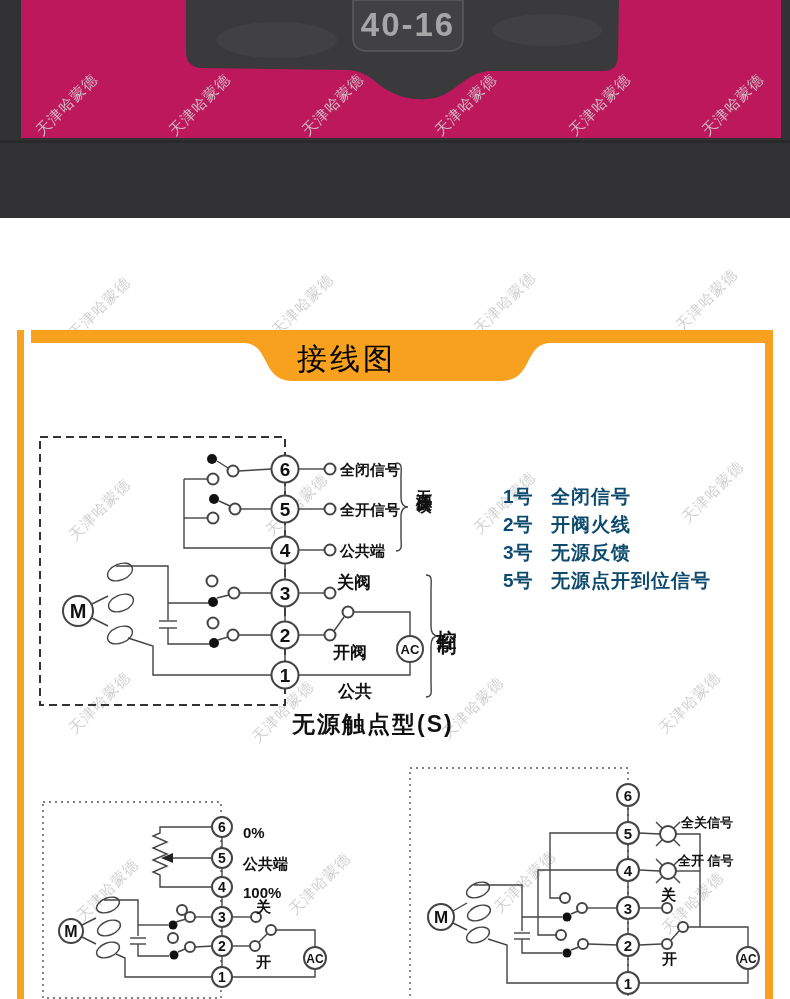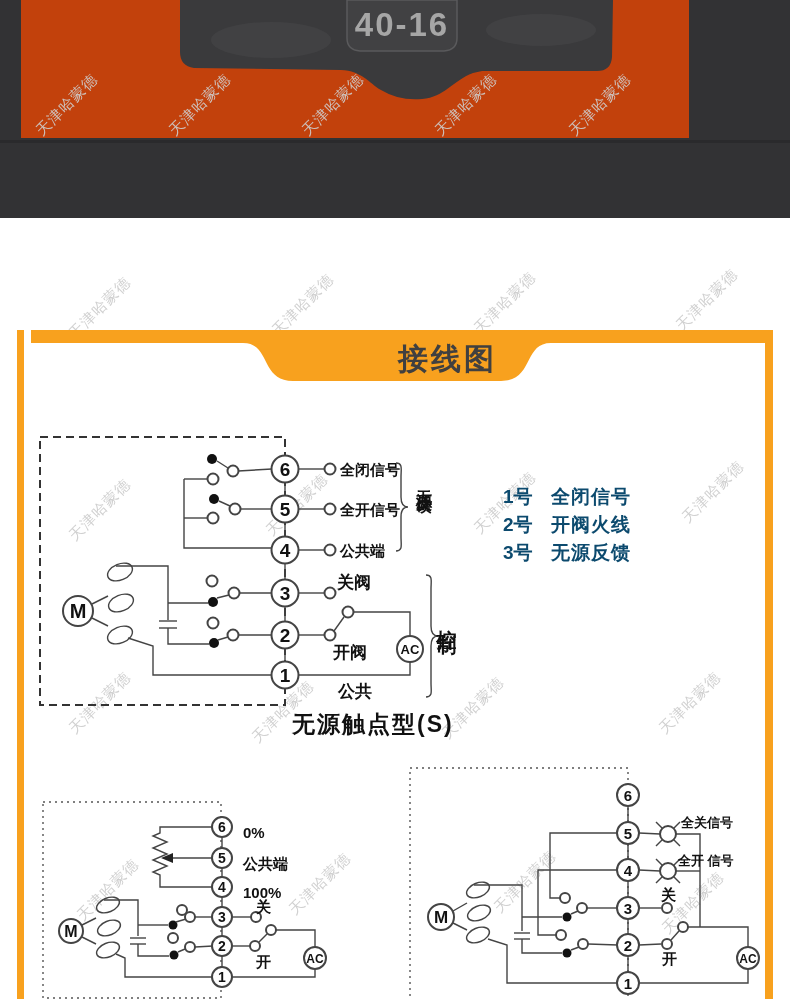--- a/index.html
+++ b/index.html
@@ -4,33 +4,33 @@
 <style>
   * { margin:0; padding:0; box-sizing:border-box; }
   html,body { background:#fff; }
   body { font-family:"Liberation Sans","DejaVu Sans",sans-serif; }
   #stage { position:relative; width:790px; height:999px; overflow:hidden; background:#fff; margin:0 auto; }
   svg { font-family:inherit; }
 
   
   .band { position:absolute; left:0; top:0; width:790px; height:218px; background:#323234; }
   .band-seam { position:absolute; left:0; top:140px; width:790px; height:3px; background:#2a2a2c; }
-  .photo { position:absolute; left:21px; top:0; width:668px; height:138px; background:#c2410c; overflow:hidden; }
+  .photo { position:absolute; left:21px; top:0; width:760px; height:138px; background:#be185d; overflow:hidden;text-align:center; }
 
   
   .wm { position:absolute; transform:translate(-50%,-50%) rotate(-45deg); font-size:15px;
         color:#c8c8c8; letter-spacing:1px; white-space:nowrap; opacity:.85; z-index:1; }
   .photo .wm { color:#cfcfcf; opacity:.9; }
 
   
   .card { position:absolute; left:17px; top:330px; width:756px; height:669px;
           border-left:7px solid #F8A11E; border-right:8px solid #F8A11E; background:transparent; z-index:2; }
   .banner { position:absolute; left:7px; top:0; width:741px; height:56px; }
-  .card-title { position:absolute; left:273px; top:9px; width:200px; text-align:right;
-                font-size:30px; font-weight:bold; color:#404040; letter-spacing:3px; }
+  .card-title { position:absolute; left:273px; top:9px; width:200px; text-align:left;
+                font-size:30px; font-weight:normal; color:#000000; letter-spacing:3px; }
 
   .abs { position:absolute; z-index:2; }
   .legend { position:absolute; left:503px; top:483px; z-index:2; }
   .legend-row { display:flex; align-items:baseline; height:28px; line-height:28px;
                 font-size:19px; color:#0c4a6e; font-weight:600; }
   .legend-num { width:36px; margin-right:12px; }
   .legend-desc { letter-spacing:1px; }
 
   .caption { position:absolute; left:292px; top:709px; font-size:23px; font-weight:bold;
              color:#111; letter-spacing:2px; z-index:2; }
@@ -186,20 +186,24 @@
         <span class="legend-desc">全闭信号</span>
       </div>
     <div class="legend-row">
         <span class="legend-num">2号</span>
         <span class="legend-desc">开阀火线</span>
       </div>
     <div class="legend-row">
         <span class="legend-num">3号</span>
         <span class="legend-desc">无源反馈</span>
       </div>
+    <div class="legend-row">
+        <span class="legend-num">5号</span>
+        <span class="legend-desc">无源点开到位信号</span>
+      </div>
   </div>
 
   <div class="caption">无源触点型(S)</div>
 
   <svg class="abs" style="left:30px; top:760px;" width="360" height="239" viewBox="0 0 360 239">
     <rect x="13" y="42" width="178" height="196" fill="none" stroke="#555" stroke-width="1.4" stroke-dasharray="2 4"></rect>
     <line class="dline" x1="192" y1="67" x2="192" y2="217"></line>
 
     <polyline class="dline" points="192,67 130,67 130,73 123,76 137,82 123,88 137,94 123,100 137,106 123,112 130,115 130,127 192,127"></polyline>
     <line class="dline" x1="182" y1="98" x2="137" y2="98" stroke-width="1.8"></line>

